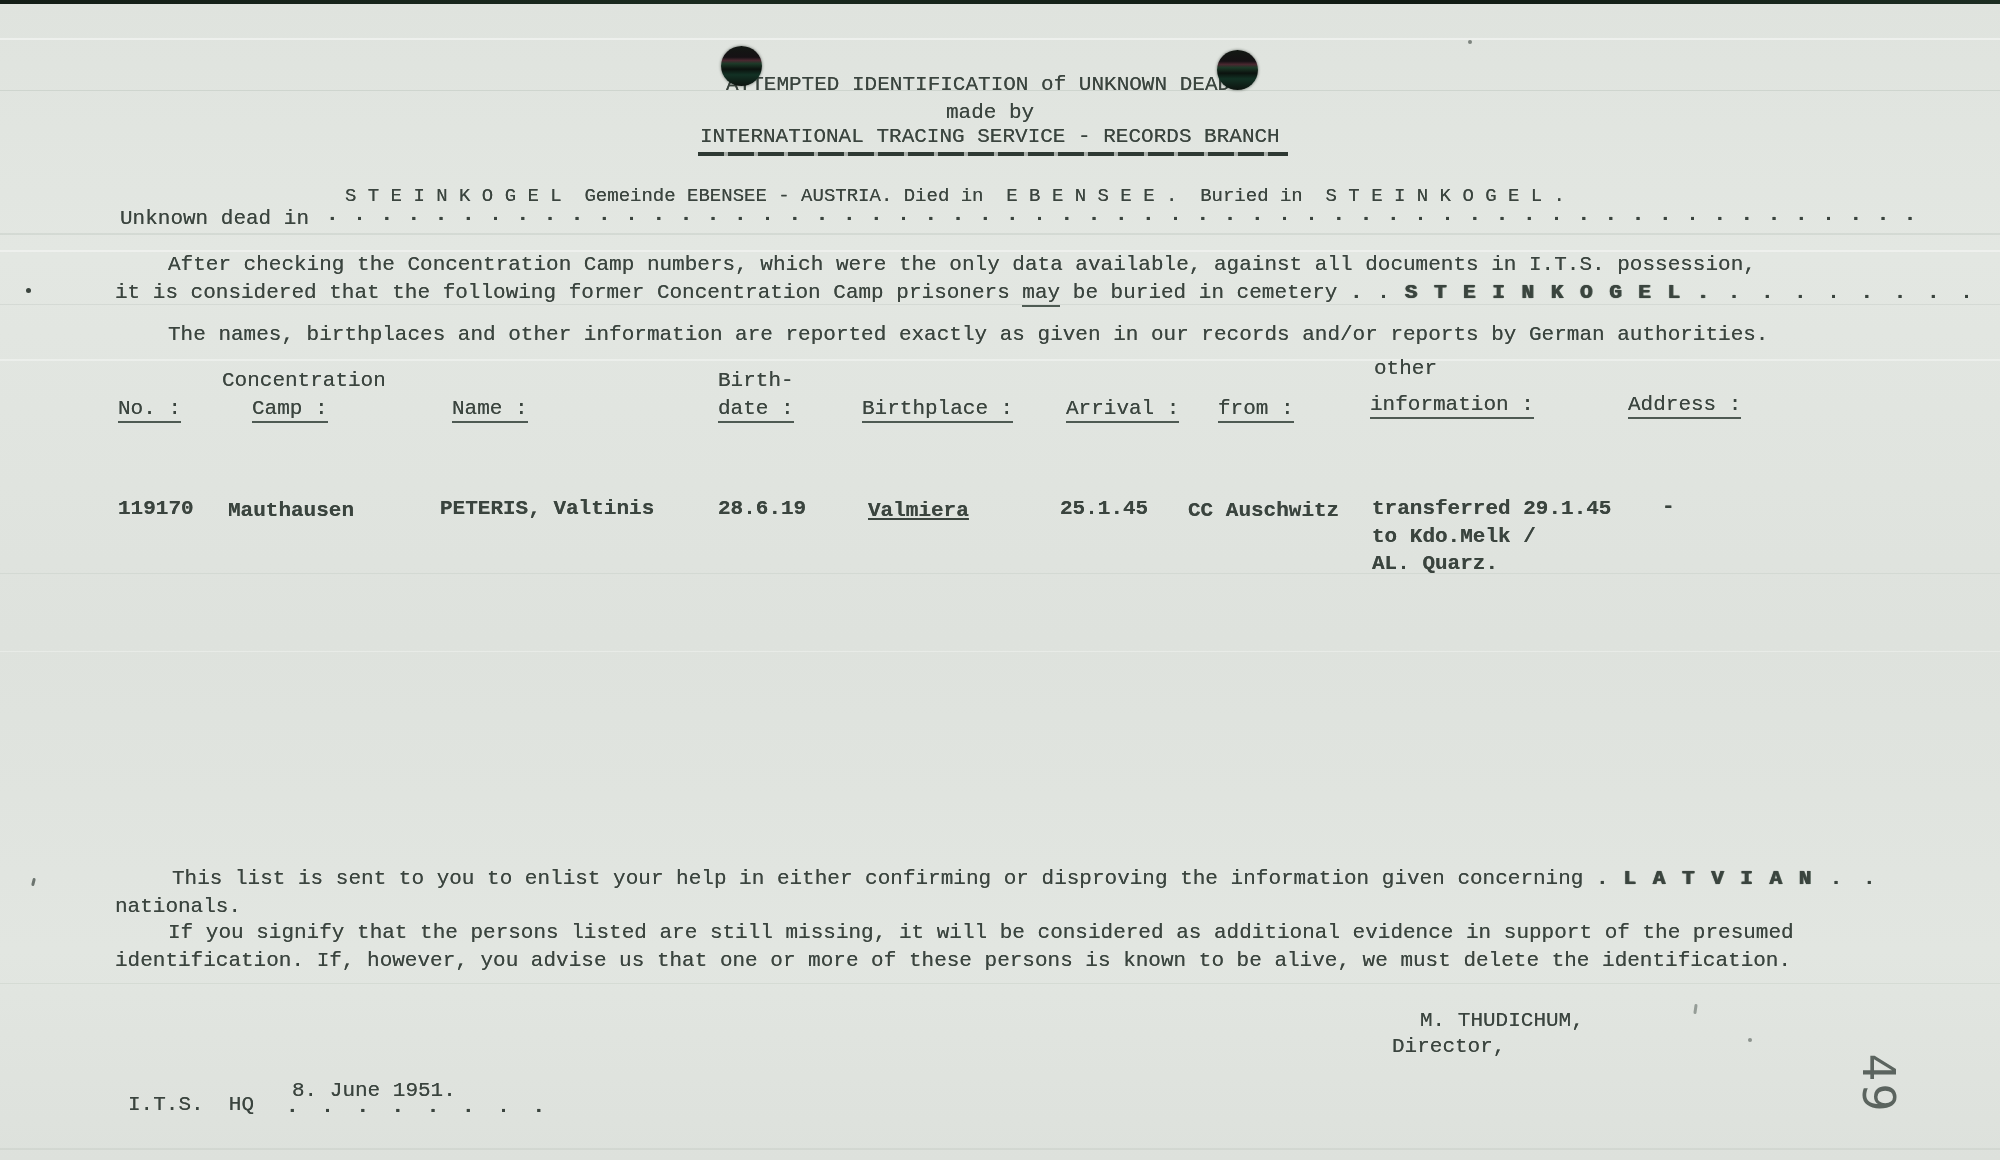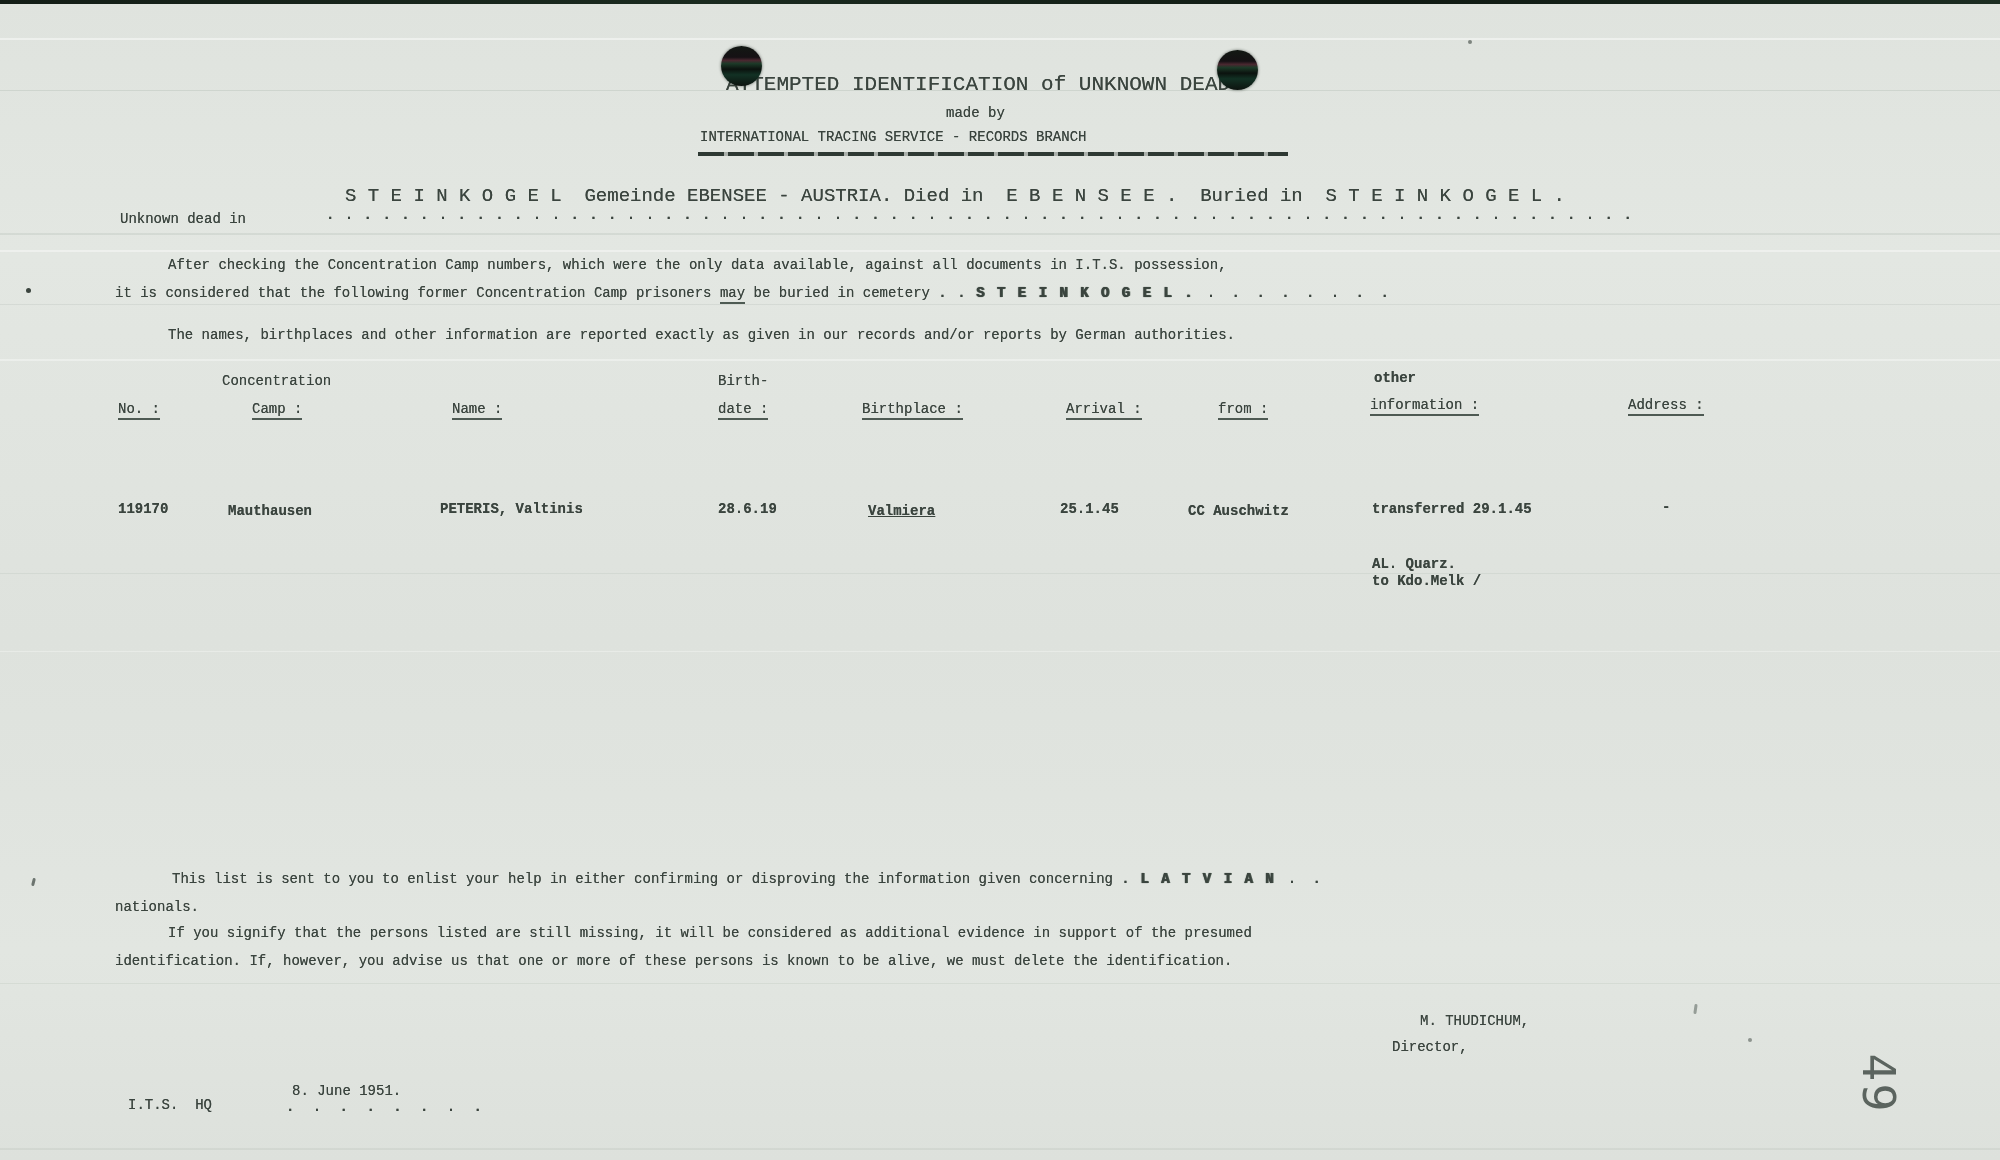--- a/index.html
+++ b/index.html
@@ -7,21 +7,21 @@
     position:relative;
     width:2000px;height:1160px;
     background:linear-gradient(180deg,#dfe3de 0%,#e3e7e2 22%,#dee2dd 55%,#e2e6e1 82%,#dde1dc 100%);
     overflow:hidden;
     font-family:"Liberation Mono","DejaVu Sans Mono",monospace;
     color:#3a443e;
   }
   .t{
     position:absolute;
     white-space:pre;
-    font-size:14px;
+    font-size:21px;
     line-height:26px;
     color:#3a443e;
     text-shadow:0 0 0.6px rgba(45,55,49,0.75);
   }
   .small{font-size:19px;}
   .bold{font-weight:bold;}
   .dots{font-weight:bold;letter-spacing:1px;}
   .dotclip{overflow:hidden;}
   .overstruck{
     font-weight:bold;letter-spacing:2px;
@@ -85,41 +85,41 @@
   <div class="t" style="left:120px;top:206px;">Unknown dead in</div>
   <div class="t dots dotclip" style="left:326px;top:202px;width:1604px;">. . . . . . . . . . . . . . . . . . . . . . . . . . . . . . . . . . . . . . . . . . . . . . . . . . . . . . . . . . . . . . . . . . . . . .</div>
 
   <div class="t" style="left:168px;top:252px;">After checking the Concentration Camp numbers, which were the only data available, against all documents in I.T.S. possession,</div>
   <div class="t" style="left:115px;top:280px;"><span>it is considered that the following former Concentration Camp prisoners </span><span class="u">may</span><span> be buried in cemetery </span><span class="dots">. . </span><span class="overstruck">S T E I N K O G E L .</span><span class="dots" style="letter-spacing:4px;"> . . . . . . . .</span></div>
 
   <div class="t" style="left:168px;top:322px;">The names, birthplaces and other information are reported exactly as given in our records and/or reports by German authorities.</div>
 
   <div class="t" style="left:222px;top:368px;">Concentration</div>
   <div class="t" style="left:718px;top:368px;">Birth-</div>
-  <div class="t" style="left:1374px;top:365px;font-weight:bold;">other</div>
+  <div class="t" style="left:1374px;top:356px;">other</div>
 
   <div class="t" style="left:118px;top:396px;"><span class="u">No. :</span></div>
   <div class="t" style="left:252px;top:396px;"><span class="u">Camp :</span></div>
   <div class="t" style="left:452px;top:396px;"><span class="u">Name :</span></div>
   <div class="t" style="left:718px;top:396px;"><span class="u">date :</span></div>
   <div class="t" style="left:862px;top:396px;"><span class="u">Birthplace :</span></div>
   <div class="t" style="left:1066px;top:396px;"><span class="u">Arrival :</span></div>
   <div class="t" style="left:1218px;top:396px;"><span class="u">from :</span></div>
   <div class="t" style="left:1370px;top:392px;"><span class="u">information :</span></div>
   <div class="t" style="left:1628px;top:392px;"><span class="u">Address :</span></div>
 
   <div class="t bold" style="left:118px;top:496px;">119170</div>
   <div class="t bold" style="left:228px;top:498px;">Mauthausen</div>
   <div class="t bold" style="left:440px;top:496px;">PETERIS, Valtinis</div>
   <div class="t bold" style="left:718px;top:496px;">28.6.19</div>
   <div class="t bold" style="left:868px;top:498px;text-decoration:underline;">Valmiera</div>
   <div class="t bold" style="left:1060px;top:496px;">25.1.45</div>
   <div class="t bold" style="left:1188px;top:498px;">CC Auschwitz</div>
   <div class="t bold" style="left:1372px;top:496px;">transferred 29.1.45</div>
-  <div class="t bold" style="left:1372px;top:524px;margin-top:44px;">to Kdo.Melk /</div>
+  <div class="t bold" style="left:1372px;top:524px;">to Kdo.Melk /</div>
   <div class="t bold" style="left:1372px;top:551px;">AL. Quarz.</div>
   <div class="t bold" style="left:1662px;top:494px;">-</div>
 
   <div class="t" style="left:172px;top:866px;"><span>This list is sent to you to enlist your help in either confirming or disproving the information given concerning </span><span class="dots">. </span><span class="overstruck">L A T V I A N</span><span class="dots" style="letter-spacing:4px;"> . .</span></div>
   <div class="t" style="left:115px;top:894px;">nationals.</div>
 
   <div class="t" style="left:168px;top:920px;">If you signify that the persons listed are still missing, it will be considered as additional evidence in support of the presumed</div>
   <div class="t" style="left:115px;top:948px;">identification. If, however, you advise us that one or more of these persons is known to be alive, we must delete the identification.</div>
 
   <div class="t" style="left:1420px;top:1008px;">M. THUDICHUM,</div>

